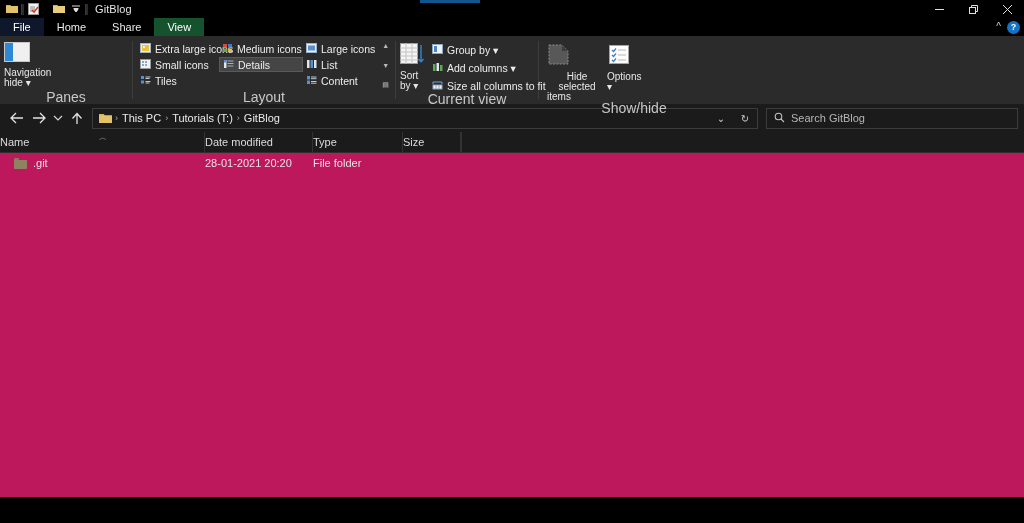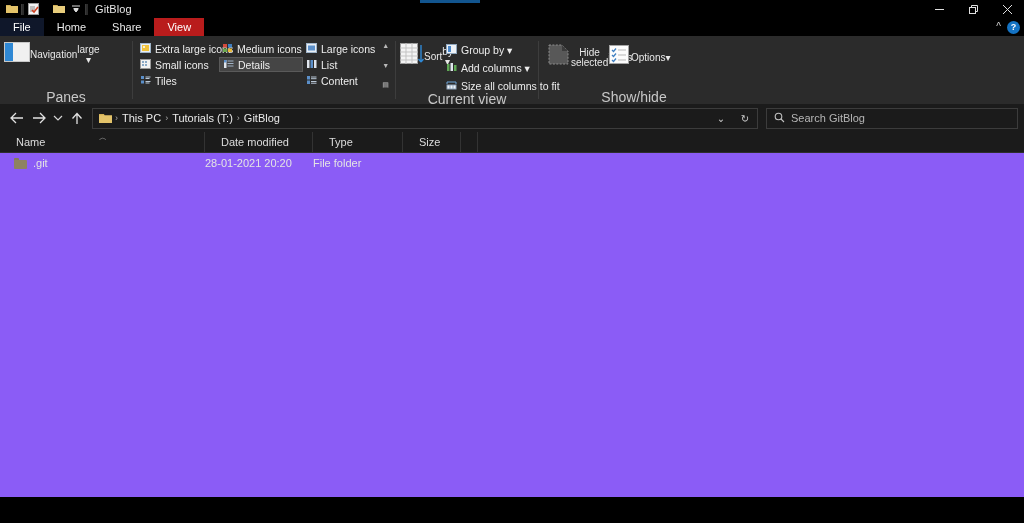--- a/index.html
+++ b/index.html
@@ -24,34 +24,34 @@
   .win-title { font-size: 11px; color: #e6e6e6; margin-left: 6px; letter-spacing: .1px; }
 
   .win-ctrls { position: absolute; right: 0; top: 0; display: flex; height: 18px; }
   .win-ctrl { width: 34px; height: 18px; display: flex; align-items: center; justify-content: center; color: #e0e0e0; }
   .win-ctrl svg { display: block; }
 
   
   .tabstrip { height: 18px; background: #000000; display: flex; align-items: stretch; position: relative; }
   .tab { font-size: 11px; display: flex; align-items: center; justify-content: center; padding: 0 13px; color: #e9e9e9; }
   .tab.file { background: #0f172a; color: #ffffff; min-width: 40px; }
-  .tab.active { background: #b91c1c; color: #ffffff; }
+  .tab.active { background: #14532d; color: #ffffff; }
   .tabstrip-right { position: absolute; right: 4px; top: 0; height: 18px; display: flex; align-items: center; gap: 6px; }
   .chev-collapse { color: #d8d8d8; font-size: 10px; line-height: 1; }
   .help-btn { width: 13px; height: 13px; border-radius: 50%; background: #1473c4; color: #fff; font-size: 9px;
               display:flex; align-items:center; justify-content:center; font-weight: bold; }
 
   
   .ribbon { height: 68px; background: #2b2b2b; display: flex; position: relative; }
   .rgroup { position: relative; display: flex; flex-direction: column; height: 68px; }
   .rgroup-body { flex: 1; display: flex; align-items: flex-start; padding: 3px 4px 0 4px; }
   .rgroup-label { height: 13px; font-size: 14px; color: #c8c8c8; text-align: center; line-height: 13px; }
   .rsep { width: 1px; background: #3d3d3d; height: 58px; align-self: center; }
 
-  .bigbtn { display: flex; flex-direction: row; align-items: center; justify-content: flex-start;
+  .bigbtn { display: flex; flex-direction: column; align-items: flex-start; justify-content: flex-start;
             width: 52px; padding-top: 3px; }
   .bigbtn .glyph { margin-bottom: 2px; }
   .bigbtn .lbl { font-size: 10px; color: #e8e8e8; text-align: center; line-height: 10px; }
 
   .smallbtn { display: flex; align-items: center; gap: 4px; height: 15px; padding: 0 3px; font-size: 10.5px; color:#ededed; white-space: nowrap; }
   .smallbtn.sel { background: #454545; border: 1px solid #5a5a5a; }
   .col { display: flex; flex-direction: column; gap: 1px; }
 
   .cbx { width: 9px; height: 9px; border: 1px solid #c9c9c9; background: #2b2b2b; position: relative; flex: none; }
   .cbx.on::after { content: "✓"; position: absolute; left: 0px; top: -3px; font-size: 9px; color: #ffffff; line-height: 9px; }
@@ -67,30 +67,30 @@
   .crumb { font-size: 11px; color: #eaeaea; padding: 0 3px; }
   .crumb-sep { font-size: 9px; color: #a9a9a9; padding: 0 1px; }
   .crumb-tools { margin-left: auto; display: flex; align-items: center; }
   .crumb-tool { width: 24px; height: 19px; display: flex; align-items: center; justify-content: center; color: #ccc; font-size: 10px; }
   .searchbox { width: 252px; height: 21px; background: #1b1b1b; border: 1px solid #3c3c3c;
                display: flex; align-items: center; gap: 6px; padding: 0 7px; margin-left: 8px; }
   .search-ph { font-size: 11px; color: #b6b6b6; }
 
   
   .colheaders { height: 21px; background: #1b1b1b; display: flex; position: relative; border-bottom: 1px solid #2e2e2e; }
-  .ch { font-size: 11px; color: #dcdcdc; display: flex; align-items: center; padding-left: 16px; border-right: 1px solid #333333; position: relative; }
+  .ch { font-size: 11px; color: #dcdcdc; display: flex; align-items: center; padding-left: 0; border-right: 1px solid #333333; position: relative; }
   .ch.name { width: 205px; }
   .ch.date { width: 108px; }
   .ch.type { width: 90px; }
   .ch.size { width: 58px; }
   .ch.blank { width: 1px; }
   .sortmark { position: absolute; left: 99px; top: 0px; font-size: 8px; color: #9a9a9a; }
 
   
-  .filelist { background: #8b5cf6; height: 344px; }
+  .filelist { background: #be185d; height: 344px; }
   .row { height: 20px; display: flex; align-items: center; font-size: 11px; color: #e4e4e4; }
   .row .c-name { width: 205px; display: flex; align-items: center; gap: 6px; padding-left: 14px; }
   .row .c-date { width: 108px; }
   .row .c-type { width: 90px; }
   .row .c-size { width: 58px; }
 
   .folder-ico { width: 13px; height: 11px; position: relative; flex: none; }
   .folder-ico .tab { position: absolute; left: 0; top: 0; width: 5px; height: 2px; background: #d9b65c; border-radius: 1px 1px 0 0; padding:0; }
   .folder-ico .body { position: absolute; left: 0; top: 2px; width: 13px; height: 9px; background: #e3c36a; border-radius: 0 1px 1px 1px; }
   .folder-ico.dim .body { background: #8e8261; }
@@ -173,21 +173,21 @@
     <div class="rgroup" style="width:132px">
       <div class="rgroup-body">
         <div class="bigbtn">
           <span class="glyph">
             <svg width="26" height="20" viewBox="0 0 26 20">
                 <rect x="0.5" y="0.5" width="25" height="19" fill="#f0f0f0" stroke="#c8c8c8"></rect>
                 <rect x="1" y="1" width="8" height="18" fill="#2f88d4"></rect>
               </svg>
           </span>
           <span class="lbl">Navigation</span>
-          <span class="lbl"><span>large</span> ▾</span>
+          <span class="lbl"><span>hide</span> ▾</span>
         </div>
       </div>
       <div class="rgroup-label">Panes</div>
     </div>
     <div class="rsep"></div>
 
     <div class="rgroup" style="width:262px">
       <div class="rgroup-body" style="padding-top:5px">
         <div class="col" style="width:82px">
           <div class="smallbtn">
@@ -273,20 +273,21 @@
             <span>Content</span>
           </div>
         </div>
 
         <div class="layout-scroll">
           <span>▲</span>
           <span>▼</span>
           <span>▤</span>
         </div>
       </div>
+      <div class="rgroup-label">Layout</div>
     </div>
     <div class="rsep"></div>
 
     <div class="rgroup" style="width:142px">
       <div class="rgroup-body" style="padding-top:4px">
         <div class="bigbtn" style="width:38px">
           <span class="glyph">
             <svg width="24" height="22" viewBox="0 0 24 22">
                 <rect x="0.5" y="0.5" width="17" height="20" fill="#f4f4f4" stroke="#9a9a9a"></rect>
                 <g stroke="#c3c3c3">

